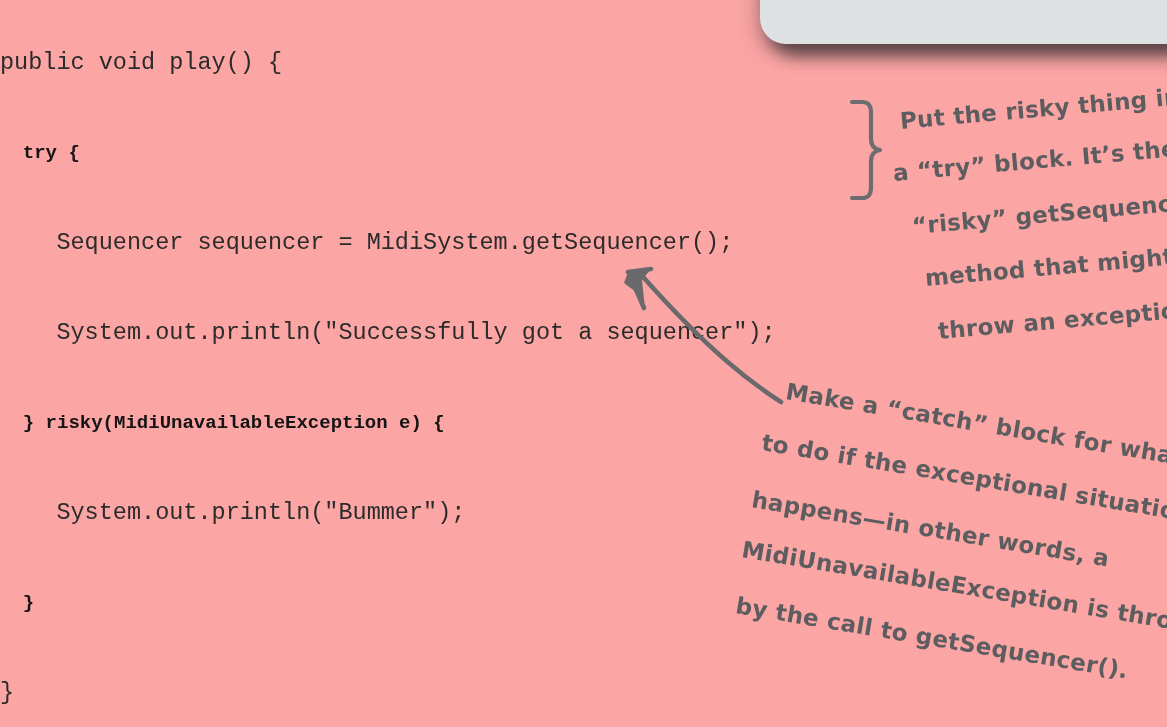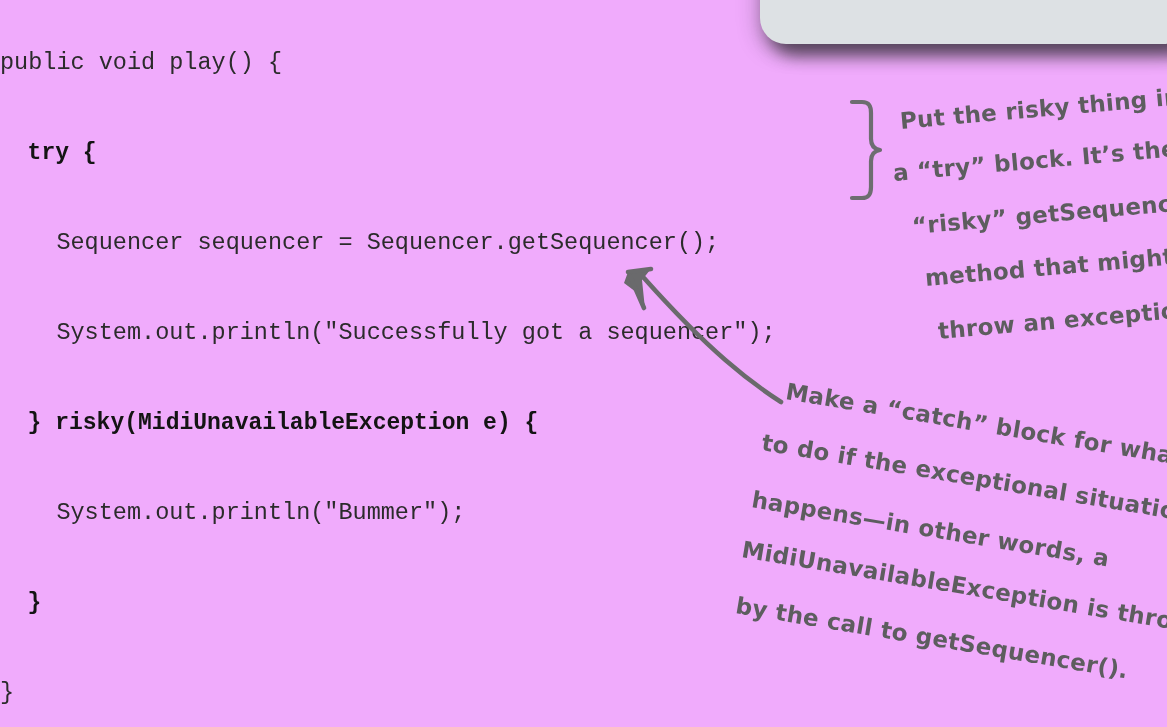--- a/index.html
+++ b/index.html
@@ -4,21 +4,21 @@
 <style>
   html, body {
     margin: 0;
     padding: 0;
     background: #ffffff;
   }
   #page {
     position: relative;
     width: 1167px;
     height: 727px;
-    background: #f0abfc;
+    background: #fca5a5;
     overflow: hidden;
     font-family: "Liberation Sans", sans-serif;
   }
 
   
   #panel-shadow-wrap {
     position: absolute;
     top: -96px;
     left: 760px;
     width: 430px;
@@ -47,21 +47,21 @@
   .cline {
     font-size: 23.5px;
     line-height: 54px;
     letter-spacing: 0px;
     color: #2b2b2b;
     white-space: pre;
   }
   .cline.bold {
     font-weight: bold;
     color: #141414;
-    font-size: 23px;
+    font-size: 19px;
   }
   .cline.blank {
     color: transparent;
   }
 
   
   .hand {
     position: absolute;
     font-family: "DejaVu Sans", sans-serif;
     color: #5d5d5f;
@@ -101,21 +101,21 @@
 
 <div id="page">
 
   <div id="panel-shadow-wrap">
     <div id="panel-shape"></div>
   </div>
 
   <div id="code">
     <div class="cline">public void play() {</div>
     <div class="cline bold">  try {</div>
-    <div class="cline">    Sequencer sequencer = Sequencer.getSequencer();</div>
+    <div class="cline">    Sequencer sequencer = MidiSystem.getSequencer();</div>
     <div class="cline">    System.out.println("Successfully got a sequencer");</div>
     <div class="cline bold">  } risky(MidiUnavailableException e) {</div>
     <div class="cline">    System.out.println("Bummer");</div>
     <div class="cline bold">  }</div>
     <div class="cline">}</div>
     <div class="cline blank"></div>
     
     
     
     

